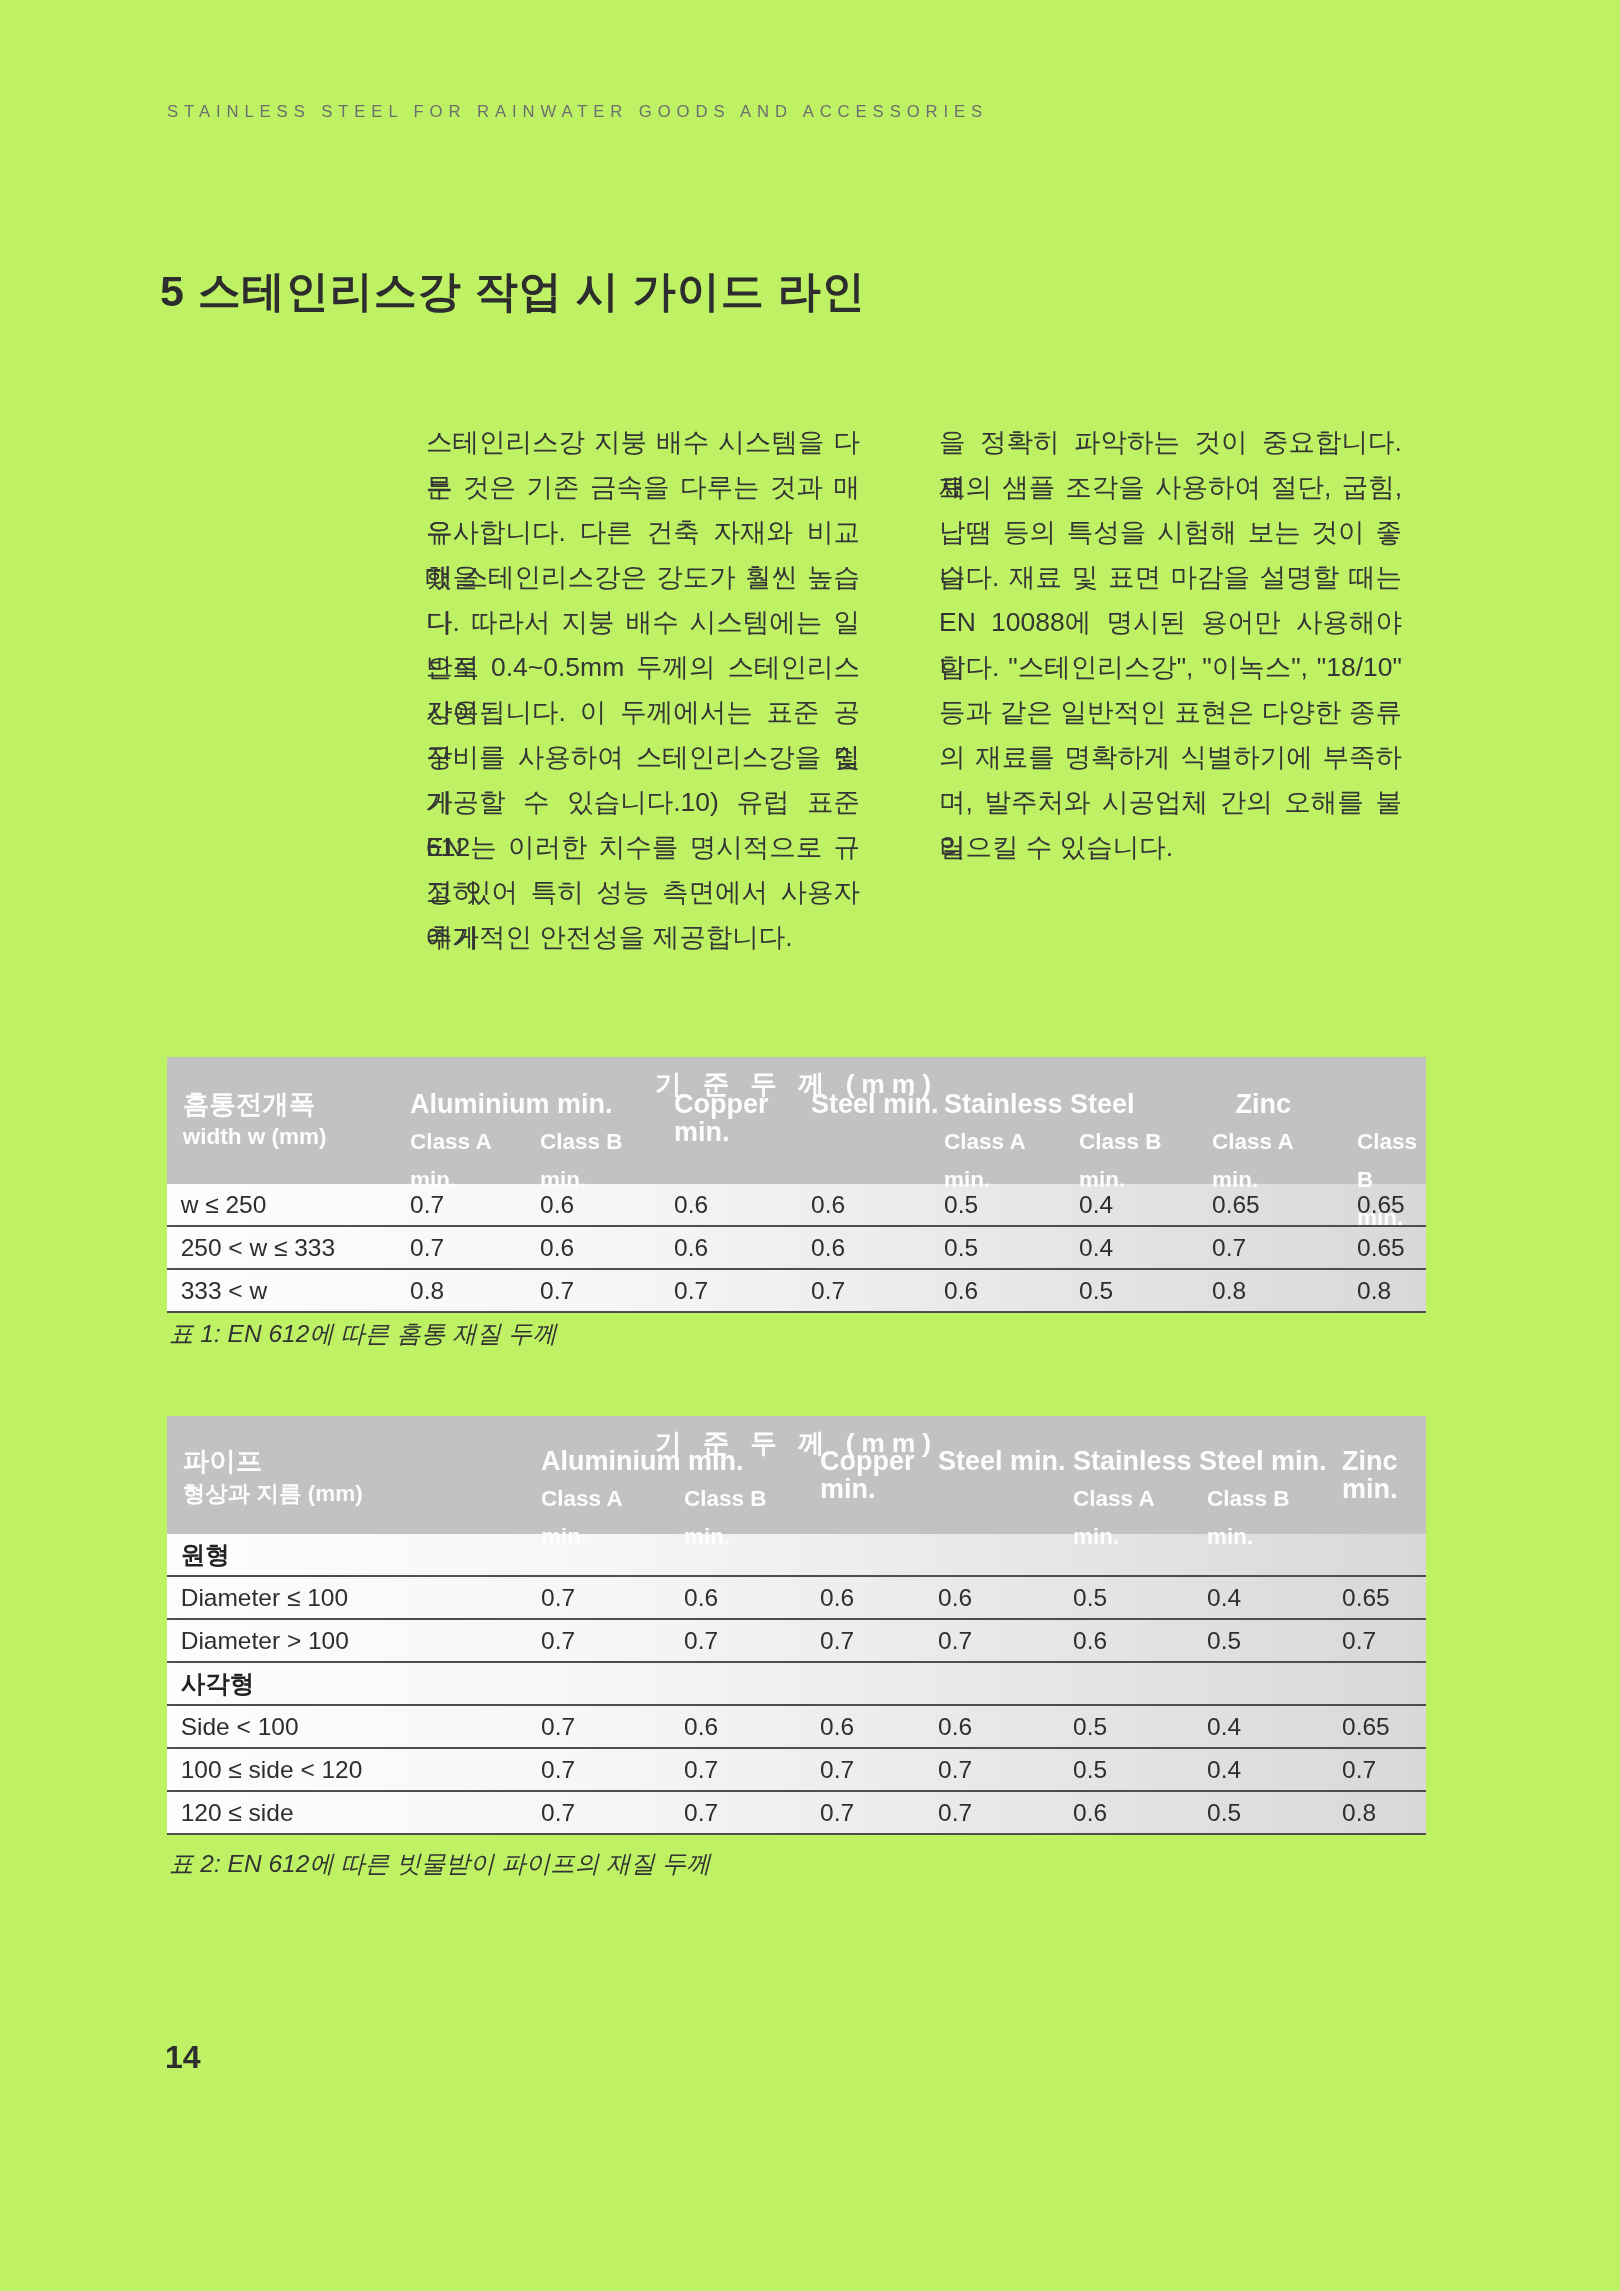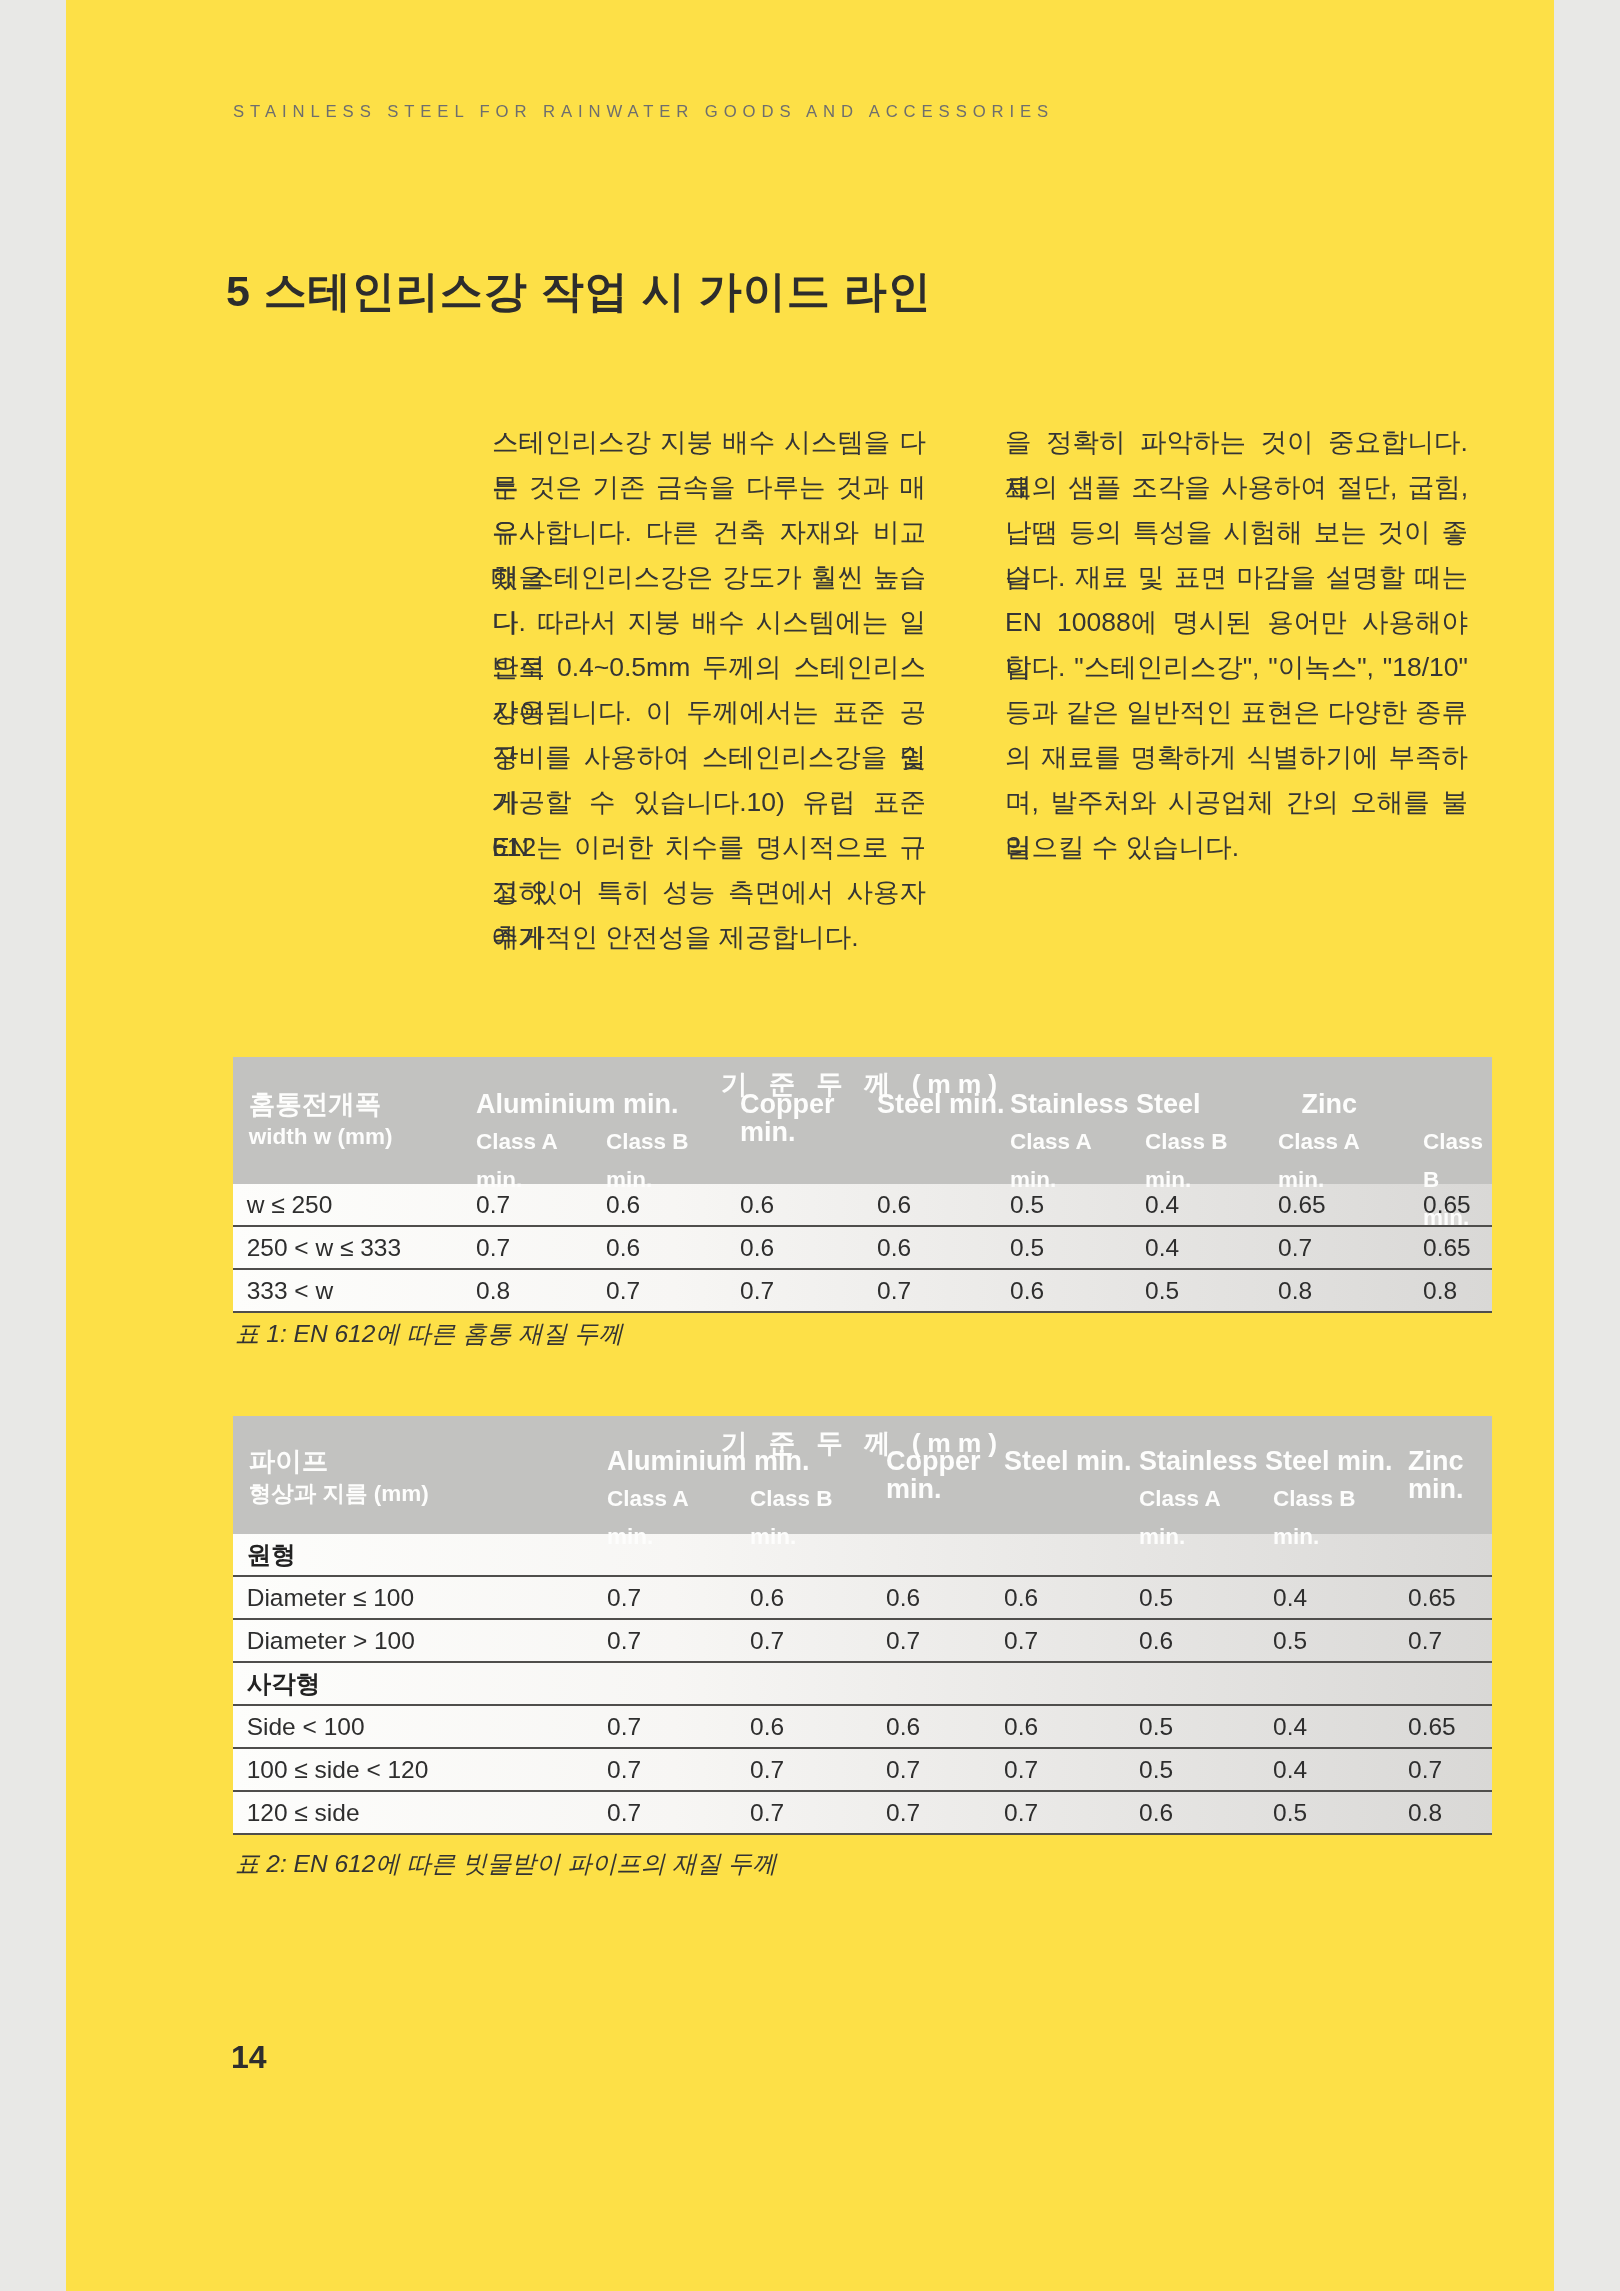--- a/index.html
+++ b/index.html
@@ -1,20 +1,20 @@
 <!DOCTYPE html>
 <html><head>
 <meta charset="utf-8">
 <style>
   html,body{margin:0;padding:0;background:#e8e8e6;}
   .page{
     position:relative;
-    width:1488px;height:2292px;
+    width:1620px;height:2292px;
     margin:0 auto;
-    background:#fde047;
+    background:#bef264;
     font-family:"Liberation Sans", sans-serif;
     color:#383838;
     overflow:hidden;
   }
   
   .running-header{
     position:absolute;left:167px;top:102px;
     font-size:16.7px;letter-spacing:5.9px;color:#6e6e6e;font-weight:500;
   }
   

